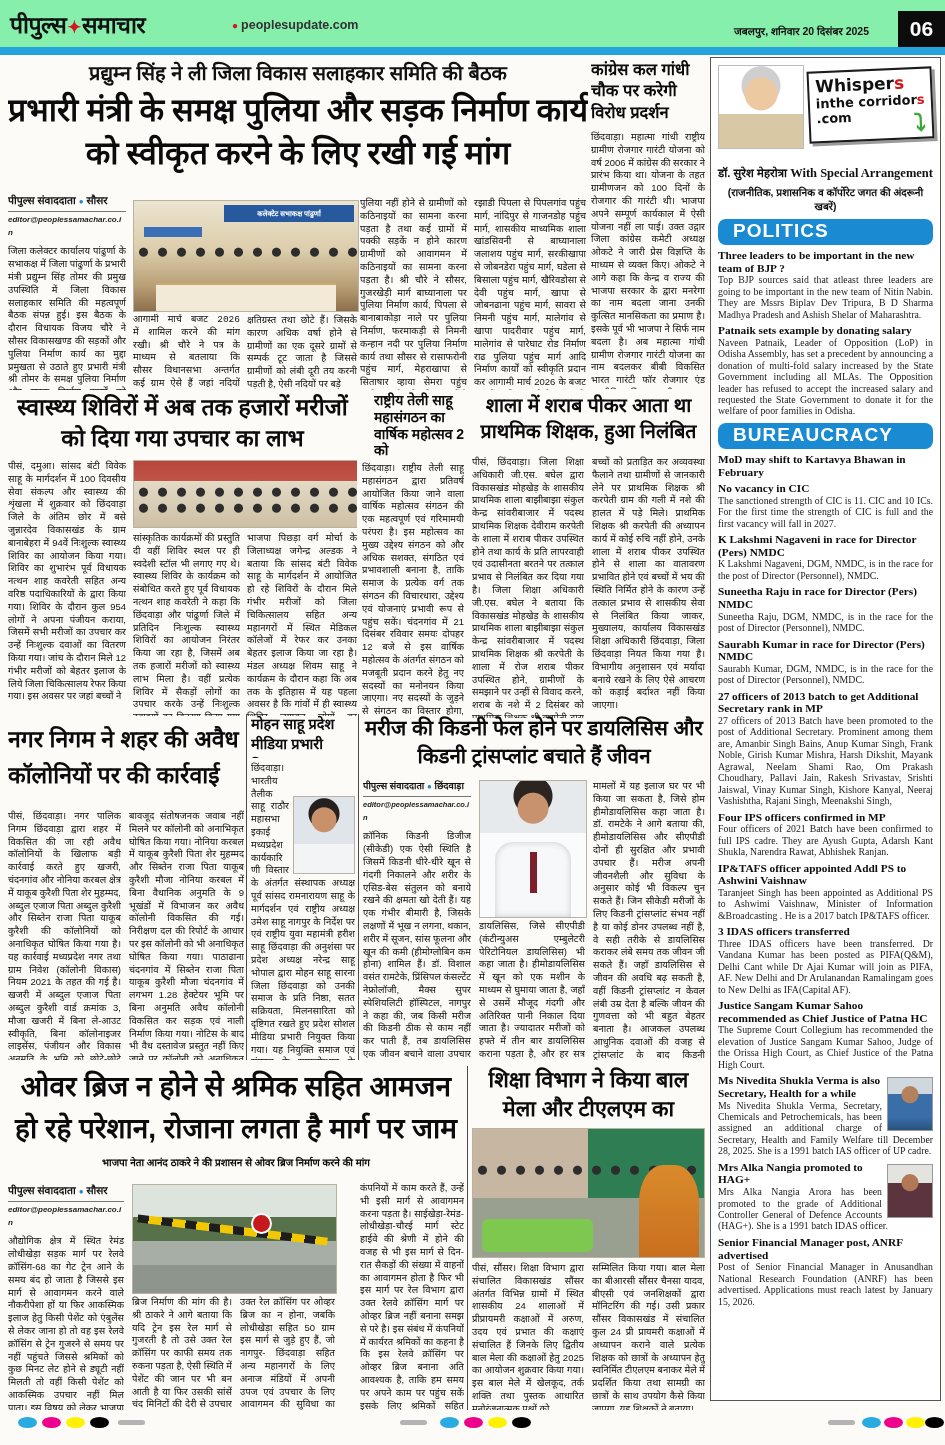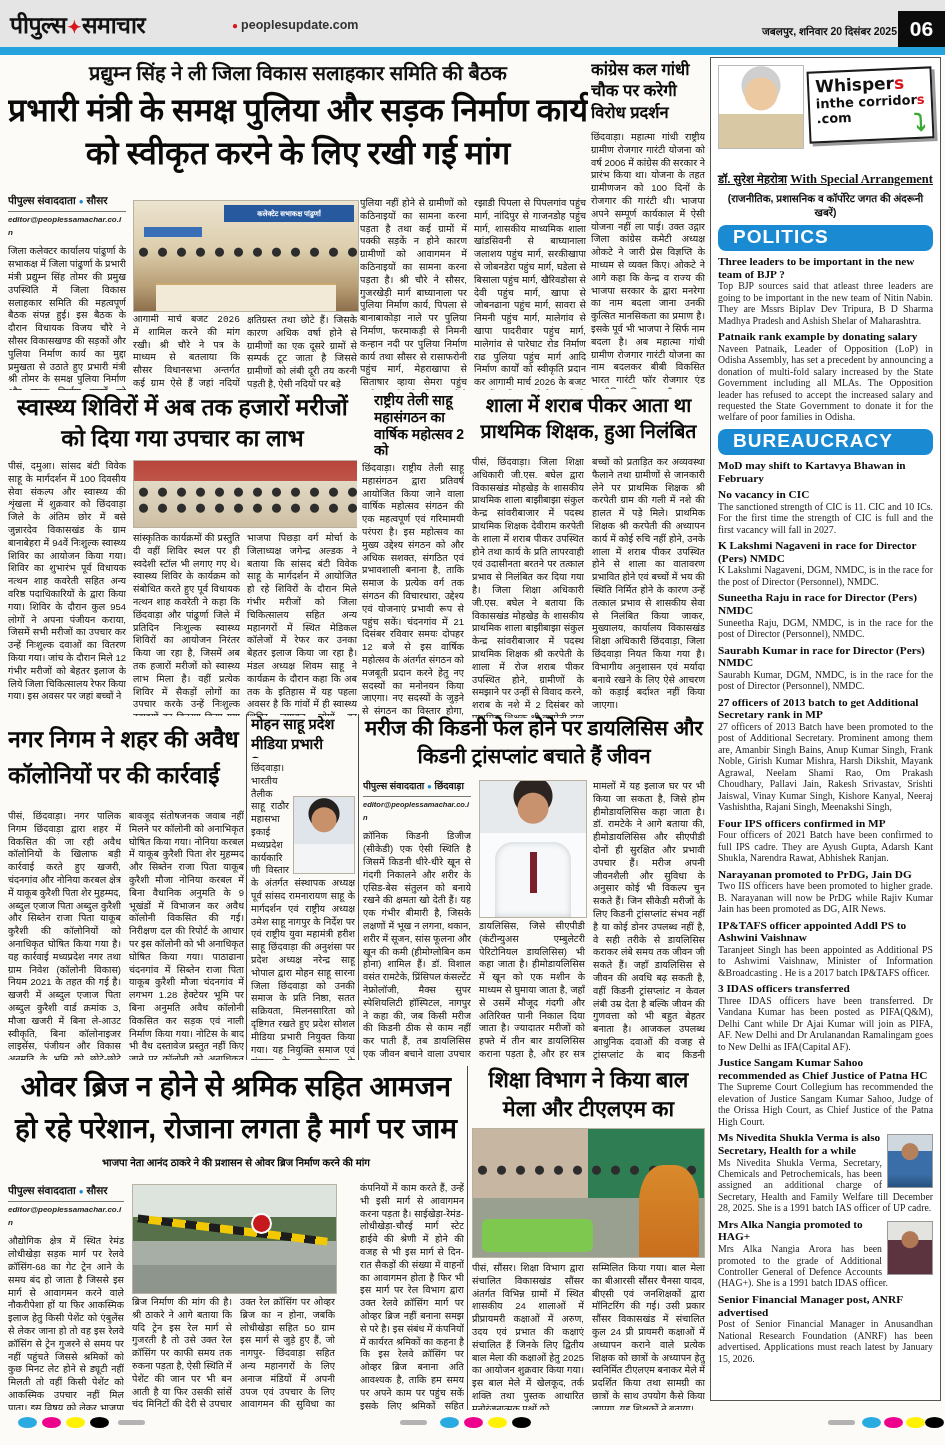--- a/index.html
+++ b/index.html
@@ -1,26 +1,26 @@
 <!DOCTYPE html>
 <html><head>
 <meta charset="utf-8">
 <style>
   html,body{margin:0;padding:0;background:#e8e8e4;}
   .page{position:relative;width:945px;height:1445px;margin:0 auto;background:#fcfbf7;
         font-family:"Liberation Sans",sans-serif;color:#111;overflow:hidden;}
   
-  .masthead{position:absolute;left:0;top:0;width:945px;height:47px;background:#e5e5e5;}
+  .masthead{position:absolute;left:0;top:0;width:945px;height:47px;background:#86efac;}
   .logo{position:absolute;left:10px;top:8px;font-size:23px;font-weight:bold;letter-spacing:-0.5px;}
   .logo .mark{color:#d6151c;font-size:17px;margin:0 1px;}
   .site{position:absolute;left:232px;top:18px;font-size:12.5px;font-weight:bold;color:#333;}
   .site .bullet{color:#d6151c;font-size:10px;margin-right:3px;}
   .edition{position:absolute;left:0;right:0;top:5px;text-align:center;font-size:27px;font-weight:bold;}
   .edition .red{color:#e4131b;}
-  .m-date{position:absolute;right:48px;top:24px;font-size:10.5px;font-weight:bold;}
+  .m-date{position:absolute;right:76px;top:24px;font-size:10.5px;font-weight:bold;}
   .m-page{position:absolute;right:0;top:11px;width:47px;height:36px;background:#0c0c0c;color:#fff;
           font-size:21px;font-weight:bold;display:flex;align-items:center;justify-content:center;}
   .toprule{position:absolute;left:0;top:47px;width:945px;height:8px;background:#25a3dc;}
   
   .art{position:absolute;overflow:hidden;}
   .dn-head{font-weight:bold;color:#0b0b0b;line-height:1.35;}
   .kicker{position:absolute;text-align:center;font-weight:bold;font-size:20px;}
   .hcol{position:absolute;font-size:9.5px;line-height:12.8px;text-align:justify;color:#131313;
         overflow:hidden;word-break:break-word;}
   .byline{font-size:10.5px;font-weight:bold;border-bottom:1px solid #777;padding-bottom:2px;margin-bottom:2px;white-space:nowrap;}
@@ -69,21 +69,21 @@
            radial-gradient(circle 19px at 50% 24%,#cfcfcf 0 19px,transparent 20px),
            linear-gradient(180deg,#ffffff 0 58%,#d9c8a4 58% 100%);}
   .wcard{position:absolute;left:90px;top:6px;right:0;height:72px;border:2px solid #1c1c1c;background:#fff;
          transform:rotate(-2.5deg);box-shadow:3px 3px 0 #9a9a9a;padding:3px 6px;box-sizing:border-box;
          font-family:"DejaVu Sans",sans-serif;}
   .wl1{font-size:17px;font-weight:bold;}
   .wl2{font-size:13px;font-weight:bold;}
   .wl3{font-size:13px;font-weight:bold;}
   .wred{color:#d6151c;}
   .warrow{position:absolute;right:6px;bottom:0px;color:#3aaa35;font-size:24px;font-weight:bold;}
-  .caption-row{display:flex;justify-content:space-between;align-items:baseline;margin-top:16px;text-decoration:underline;}
+  .caption-row{display:flex;justify-content:space-between;align-items:baseline;margin-top:10px;}
   .sb-author{font-size:11.5px;font-weight:bold;}
   .sb-arr{font-size:12.5px;font-weight:bold;font-family:"Liberation Serif",serif;}
   .sb-tagline{font-size:10.3px;font-weight:bold;text-align:center;margin:4px 0 2px;}
   .sb-bar{background:#1a8ad2;color:#fff;font-weight:bold;font-size:19px;letter-spacing:1px;
           border-radius:8px;padding:1px 0 3px 15px;margin:6px 0 3px;}
   .sb-title{font-family:"Liberation Serif",serif;font-weight:bold;font-size:11.3px;line-height:1.12;
             margin-top:4px;color:#0d0d0d;}
   .sb-text{font-family:"Liberation Serif",serif;font-size:9.8px;line-height:1.17;text-align:justify;color:#1a1a1a;}
   .sb-photo{float:right;width:44px;height:52px;margin:3px 0 2px 5px;border:1px solid #999;}
   .portrait-blue{background:
@@ -238,21 +238,21 @@
       <div class="sb-arr">With Special Arrangement</div>
     </div>
     <div class="sb-tagline">(राजनीतिक, प्रशासनिक व कॉर्पोरेट जगत की अंदरूनी खबरें)</div>
     <div>
         <div class="sb-bar">POLITICS</div>
         <div>
           <div class="sb-title">Three leaders to be important in the new team of BJP ?</div>
           <div class="sb-text">Top BJP sources said that atleast three leaders are going to be important in the new team of Nitin Nabin. They are Mssrs Biplav Dev Tripura, B D Sharma Madhya Pradesh and Ashish Shelar of Maharashtra.</div>
         </div>
         <div>
-          <div class="sb-title">Patnaik rank example by donating salary</div>
+          <div class="sb-title">Patnaik sets example by donating salary</div>
           <div class="sb-text">Naveen Patnaik, Leader of Opposition (LoP) in Odisha Assembly, has set a precedent by announcing a donation of multi-fold salary increased by the State Government including all MLAs. The Opposition leader has refused to accept the increased salary and requested the State Government to donate it for the welfare of poor families in Odisha.</div>
         </div>
         <div class="sb-bar">BUREAUCRACY</div>
         <div>
           <div class="sb-title">MoD may shift to Kartavya Bhawan in February</div>
         </div>
         <div>
           <div class="sb-title">No vacancy in CIC</div>
           <div class="sb-text">The sanctioned strength of CIC is 11. CIC and 10 ICs. For the first time the strength of CIC is full and the first vacancy will fall in 2027.</div>
         </div>
@@ -268,24 +268,20 @@
           <div class="sb-title">Saurabh Kumar in race for Director (Pers) NMDC</div>
           <div class="sb-text">Saurabh Kumar, DGM, NMDC, is in the race for the post of Director (Personnel), NMDC.</div>
         </div>
         <div>
           <div class="sb-title">27 officers of 2013 batch to get Additional Secretary rank in MP</div>
           <div class="sb-text">27 officers of 2013 Batch have been promoted to the post of Additional Secretary. Prominent among them are, Amanbir Singh Bains, Anup Kumar Singh, Frank Noble, Girish Kumar Mishra, Harsh Dikshit, Mayank Agrawal, Neelam Shami Rao, Om Prakash Choudhary, Pallavi Jain, Rakesh Srivastav, Srishti Jaiswal, Vinay Kumar Singh, Kishore Kanyal, Neeraj Vashishtha, Rajani Singh, Meenakshi Singh,</div>
         </div>
         <div>
           <div class="sb-title">Four IPS officers confirmed in MP</div>
           <div class="sb-text">Four officers of 2021 Batch have been confirmed to full IPS cadre. They are Ayush Gupta, Adarsh Kant Shukla, Narendra Rawat, Abhishek Ranjan.</div>
-        </div>
-        <div>
-          <div class="sb-title">Narayanan promoted to PrDG, Jain DG</div>
-          <div class="sb-text">Two IIS officers have been promoted to higher grade. B. Narayanan will now be PrDG while Rajiv Kumar Jain has been promoted as DG, AIR News.</div>
         </div>
         <div>
           <div class="sb-title">IP&amp;TAFS officer appointed Addl PS to Ashwini Vaishnaw</div>
           <div class="sb-text">Taranjeet Singh has been appointed as Additional PS to Ashwimi Vaishnaw, Minister of Information &amp;Broadcasting . He is a 2017 batch IP&amp;TAFS officer.</div>
         </div>
         <div>
           <div class="sb-title">3 IDAS officers transferred</div>
           <div class="sb-text">Three IDAS officers have been transferred. Dr Vandana Kumar has been posted as PIFA(Q&amp;M), Delhi Cant while Dr Ajai Kumar will join as PIFA, AF. New Delhi and Dr Arulanandan Ramalingam goes to New Delhi as IFA(Capital AF).</div>
         </div>
         <div>

